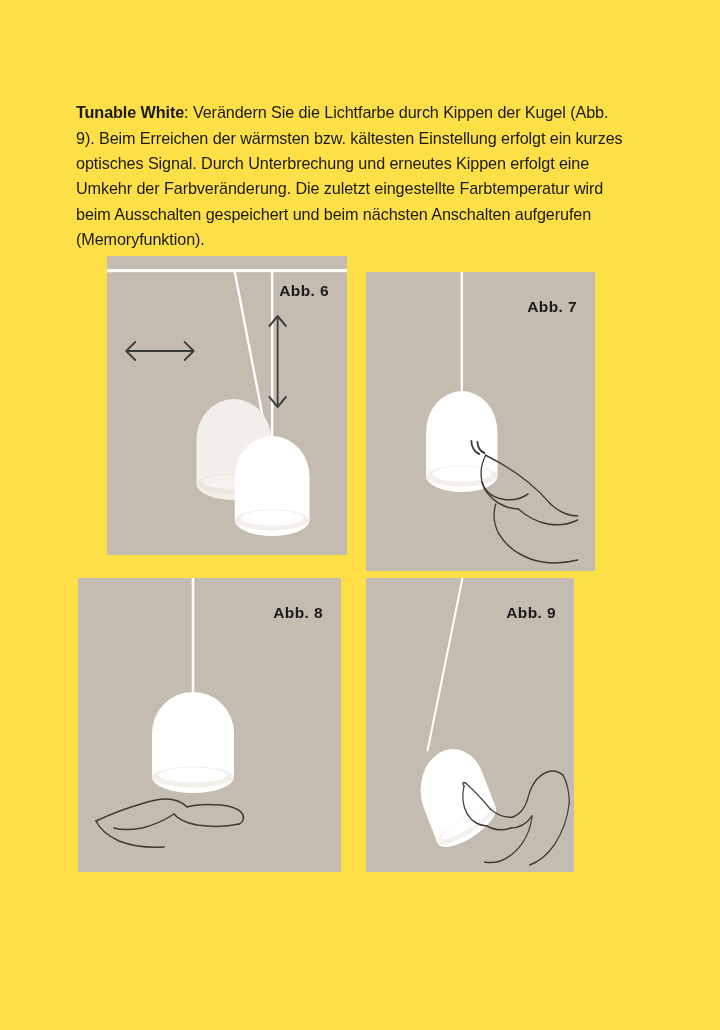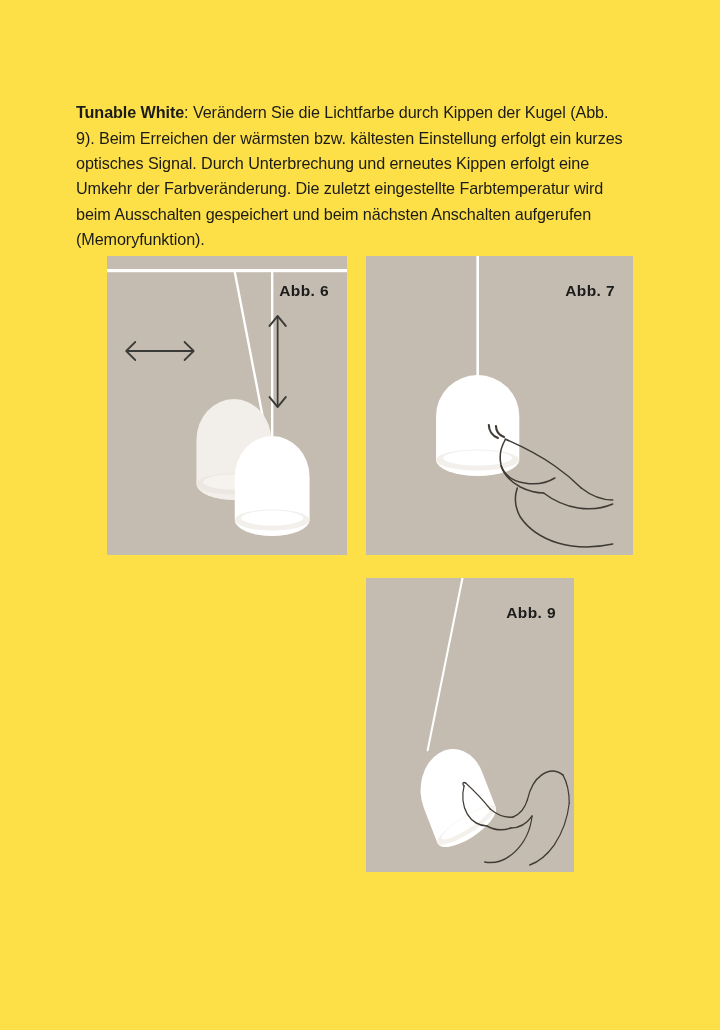--- a/index.html
+++ b/index.html
@@ -45,21 +45,21 @@
     top: 256px;
     width: 552px;
     height: 616px;
   }
   .panel {
     position: absolute;
     background: #c4bcb0;
     overflow: hidden;
   }
   .panel.p6 { left: 0px;   top: 0px;   width: 240px; height: 299px; margin-left: 29px; }
-  .panel.p7 { left: 288px; top: 0px;   width: 267px; height: 299px; }
+  .panel.p7 { left: 288px; top: 16px;   width: 229px; height: 299px; }
   .panel.p8 { left: 0px;   top: 322px; width: 263px; height: 294px; }
   .panel.p9 { left: 288px; top: 322px; width: 208px; height: 294px; }
 
   .panel-label {
     position: absolute;
     right: 18px;
     top: 26px;
     font-size: 15.5px;
     font-weight: bold;
     color: #1b1b1b;
@@ -163,20 +163,53 @@
           <path d="M 212 232 C 222 240, 232 244, 243 244"></path>
 
           <path d="M 152 261 C 160 273, 173 282, 189 287 C 206 292, 225 292, 243 288"></path>
 
           <path d="M 175 237 C 184 244, 196 250, 209 252 C 222 254, 234 252, 243 248"></path>
         </g>
       </svg>
       <div class="panel-label">Abb. 7</div>
     </div>
 
+    <div class="panel p8">
+      <svg viewBox="0 0 263 294" preserveAspectRatio="none">
+
+        <path d="M 115 0 L 115 155" stroke="#ffffff" stroke-width="2.6" fill="none" stroke-linecap="round"></path>
+
+        <g>
+          <path d="M 74 155
+                   A 41 41 0 0 1 156 155
+                   L 156 199
+                   A 41 16 0 0 1 74 199
+                   Z" fill="#ffffff"></path>
+          <ellipse cx="115" cy="199" rx="41" ry="10.5" fill="#f3f0ec"></ellipse>
+          <ellipse cx="115" cy="197" rx="34" ry="7.5" fill="#ffffff"></ellipse>
+        </g>
+
+        <g stroke="#3f3a34" fill="none" stroke-width="1.5" stroke-linecap="round" stroke-linejoin="round">
+
+          <path d="M 18 243 C 33 236, 49 230, 63 226 C 72 223, 80 221, 88 221
+                   C 97 221, 104 224, 109 229
+                   C 118 226, 131 226, 143 227
+                   C 152 228, 159 230, 163 234"></path>
+
+          <path d="M 163 234 C 167 238, 166 244, 161 246"></path>
+
+          <path d="M 161 246 C 148 249, 133 249, 119 247 C 108 245, 100 241, 96 236"></path>
+
+          <path d="M 96 236 C 87 242, 76 247, 64 250 C 53 252, 43 252, 36 250"></path>
+
+          <path d="M 18 243 C 22 251, 30 258, 41 263 C 54 268, 70 270, 86 269"></path>
+        </g>
+      </svg>
+      <div class="panel-label">Abb. 8</div>
+    </div>
 
     <div class="panel p9">
       <svg viewBox="0 0 263 294" preserveAspectRatio="none">
 
         <path d="M 122 0 L 78 172" stroke="#ffffff" stroke-width="2.6" fill="none" stroke-linecap="round"></path>
 
         <g>
           <g transform="rotate(-26 110 212)">
             <path d="M 69 212
                      A 41 41 0 0 1 151 212

